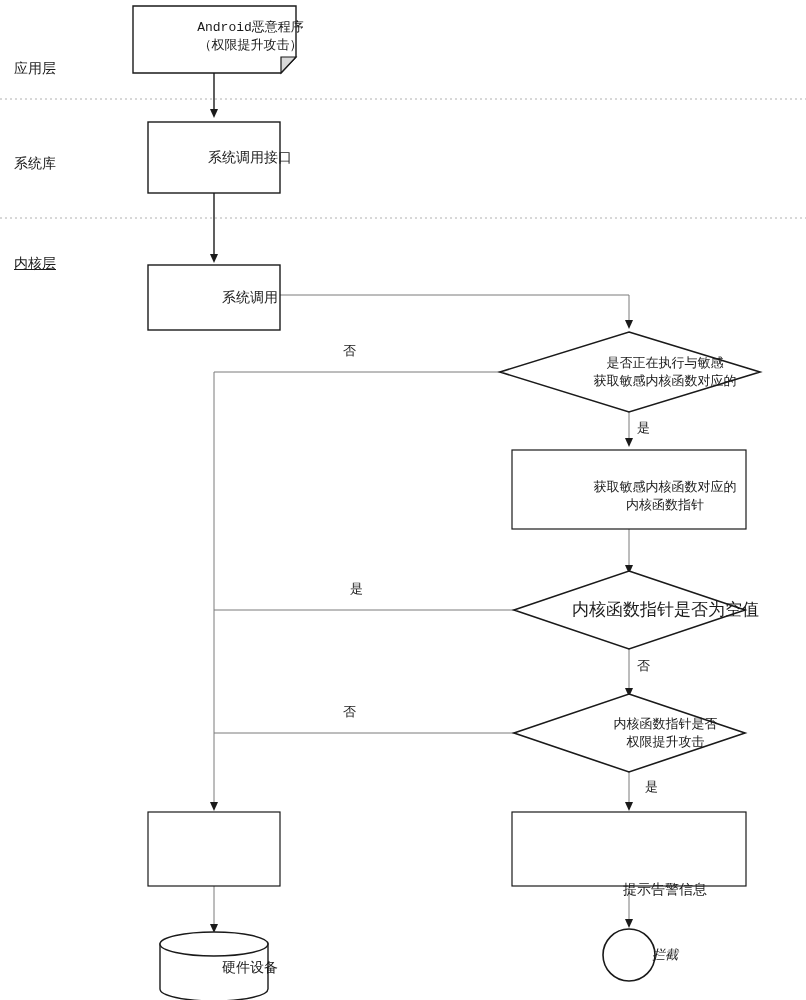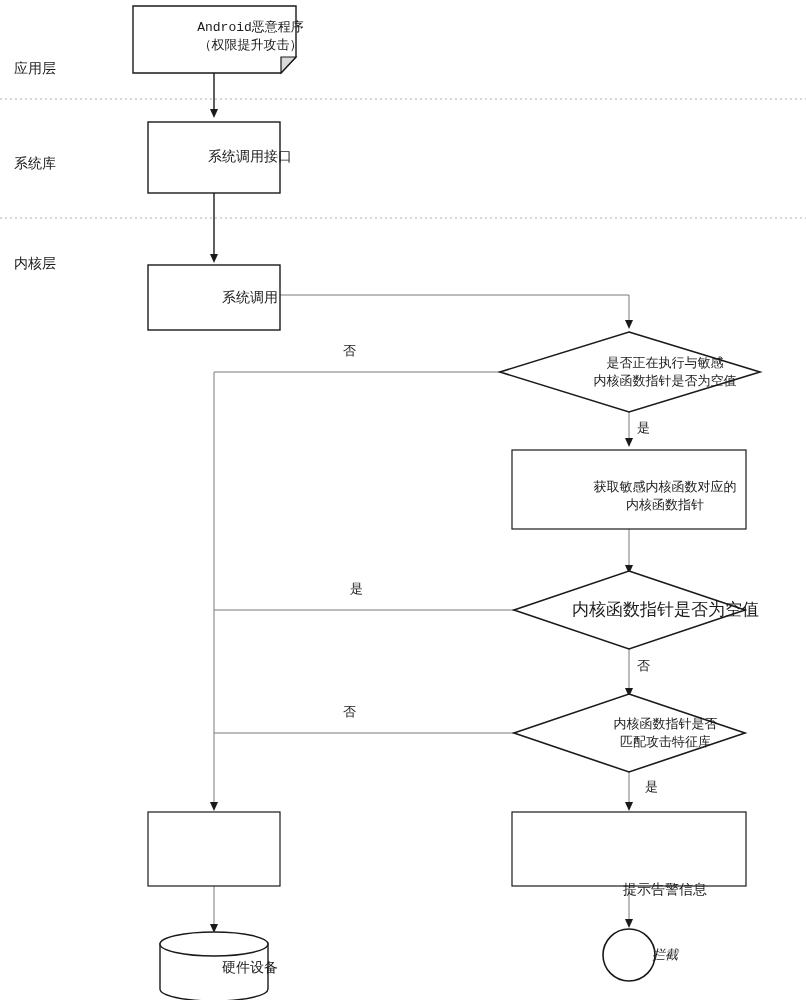--- a/index.html
+++ b/index.html
@@ -125,39 +125,39 @@
     <g>
       <path d="M160,944 L160,989 A54,12 0 0 0 268,989 L268,944 Z" fill="#ffffff" stroke="#1a1a1a" stroke-width="1.4"></path>
       <ellipse cx="214" cy="944" rx="54" ry="12" fill="#ffffff" stroke="#1a1a1a" stroke-width="1.4"></ellipse>
     </g>
 
     <circle cx="629" cy="955" r="26" fill="#ffffff" stroke="#1a1a1a" stroke-width="1.6"></circle>
   </svg>
 
   <div class="layer-label" style="left:14px; top:60px;">应用层</div>
   <div class="layer-label" style="left:14px; top:155px;">系统库</div>
-  <div class="layer-label" style="left:14px; top:255px;">内核层</div>
+  <div class="layer-label" style="left:14px; top:255px;text-decoration:underline;">内核层</div>
 
   <div class="node-label mono-label" style="left:133px; top:12px; width:163px; height:50px; font-size:13px;">Android恶意程序
 （权限提升攻击）</div>
 
-  <div class="node-label" style="left:148px; top:122px; width:132px; height:71px;font-family:Liberation Mono, monospace;">系统调用接口</div>
+  <div class="node-label" style="left:148px; top:122px; width:132px; height:71px;">系统调用接口</div>
 
   <div class="node-label" style="left:148px; top:265px; width:132px; height:65px;">系统调用</div>
 
   <div class="node-label" style="left:509px; top:345px; width:240px; height:54px; font-size:13px;">是否正在执行与敏感
-内核函数指针是否为空值</div>
+获取敏感内核函数对应的</div>
 
   <div class="node-label" style="left:512px; top:450px; width:234px; height:92px; font-size:13px;">获取敏感内核函数对应的
 内核函数指针</div>
 
   <div class="node-label" style="left:514px; top:592px; width:231px; height:36px; font-size:17px;">内核函数指针是否为空值</div>
 
   <div class="node-label" style="left:519px; top:707px; width:221px; height:52px; font-size:13px;">内核函数指针是否
-匹配攻击特征库</div>
+权限提升攻击</div>
 
 
   <div class="node-label" style="left:512px; top:812px; width:234px; height:74px;margin-top:40px;">提示告警信息</div>
 
   <div class="node-label" style="left:160px; top:950px; width:108px; height:34px;">硬件设备</div>
 
   <div class="node-label" style="left:603px; top:942px; width:52px; height:26px; font-size:13px;font-style:italic;">拦截</div>
 
   <div class="edge-label" style="left:343px; top:342px;">否</div>
   <div class="edge-label" style="left:637px; top:419px;">是</div>

